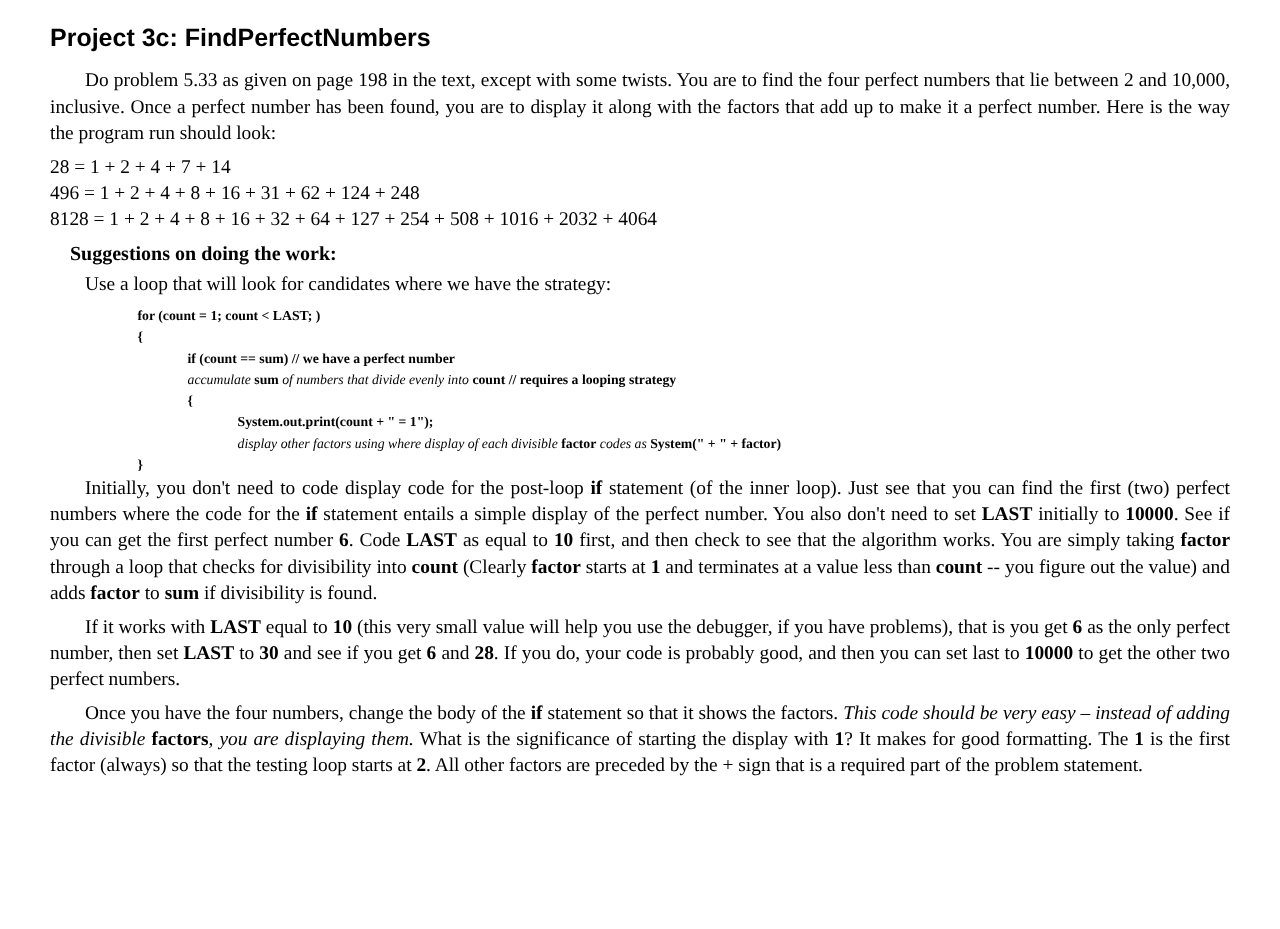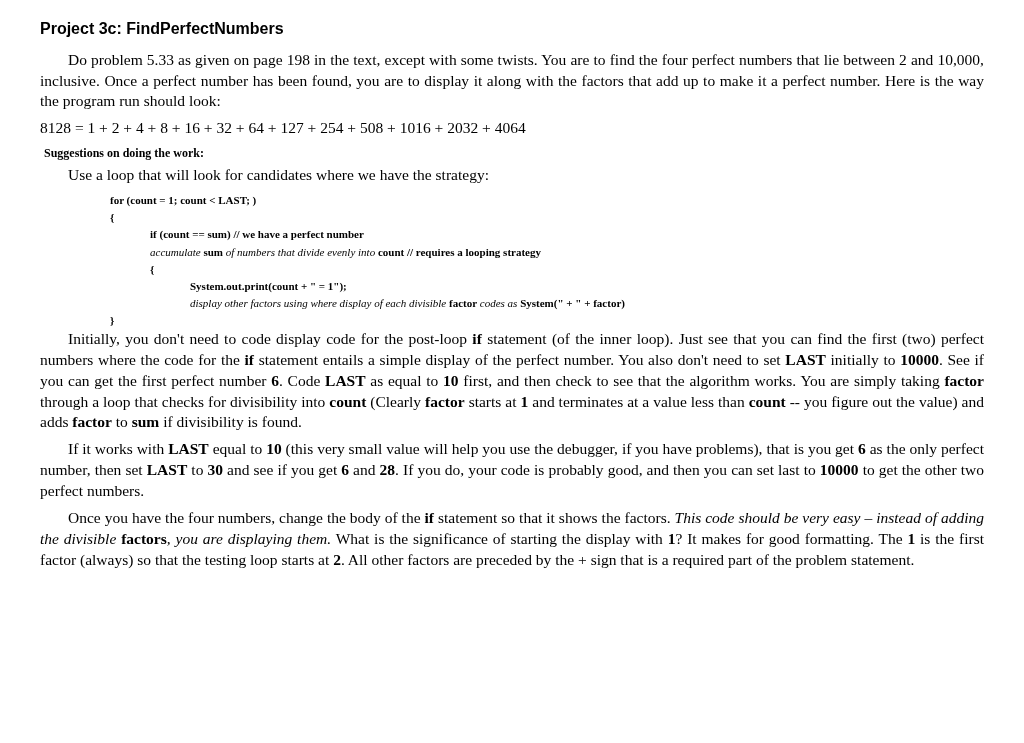--- a/index.html
+++ b/index.html
@@ -9,38 +9,38 @@
     color: #000;
     background: #fff;
     margin: 0;
     padding: 18px 40px 0 40px;
     width: 1024px;
     box-sizing: border-box;
   }
   .title {
     font-family: Arial, Helvetica, sans-serif;
     font-weight: bold;
-    font-size: 16px;
+    font-size: 20px;
     margin-bottom: 10px;
   }
   p.body {
     margin: 0 0 6px 0;
     text-align: justify;
   }
   p.indent { text-indent: 28px; }
   .outputs {
     font-family: "Times New Roman", Times, serif;
     margin: 2px 0 6px 0;
     line-height: 1.35;
   }
   .outputs div { margin: 0; }
   .subhead {
     font-weight: bold;
-    font-size: 12px;
-    margin: 6px 0 4px 4px;
+    font-size: 16px;
+    margin: 6px 0 4px 16px;
   }
   .usea { text-indent: 28px; margin: 0 0 4px 0; font-family: Liberation Serif, serif; }
   .code {
     font-family: "Times New Roman", Times, serif;
     font-weight: bold;
     margin-left: 70px;
     line-height: 1.55;
     font-size: 11px;
   }
   .code .lvl1 { margin-left: 0; }
@@ -49,20 +49,22 @@
   .code em { font-style: italic; font-weight: normal; }
 </style>
 </head>
 <body>
 
 <div class="title">Project 3c: FindPerfectNumbers</div>
 
 <p class="body indent">Do problem 5.33 as given on page 198 in the text, except with some twists. You are to find the four perfect numbers that lie between 2 and 10,000, inclusive. Once a perfect number has been found, you are to display it along with the factors that add up to make it a perfect number. Here is the way the program run should look:</p>
 
 <div class="outputs">
+  <div>28 = 1  + 2 + 4 + 7 + 14</div>
+  <div>496 = 1  + 2 + 4 + 8 + 16 + 31 + 62 + 124 + 248</div>
   <div>8128 = 1  + 2 + 4 + 8 + 16 + 32 + 64 + 127 + 254 + 508 + 1016 + 2032 + 4064</div>
 </div>
 
 <div class="subhead">Suggestions on doing the work:</div>
 
 <p class="body usea">Use a loop that will look for candidates where we have the strategy:</p>
 
 <div class="code">
   <div class="lvl1">for (count = 1; count &lt; LAST; )</div>
   <div class="lvl1">{</div>

